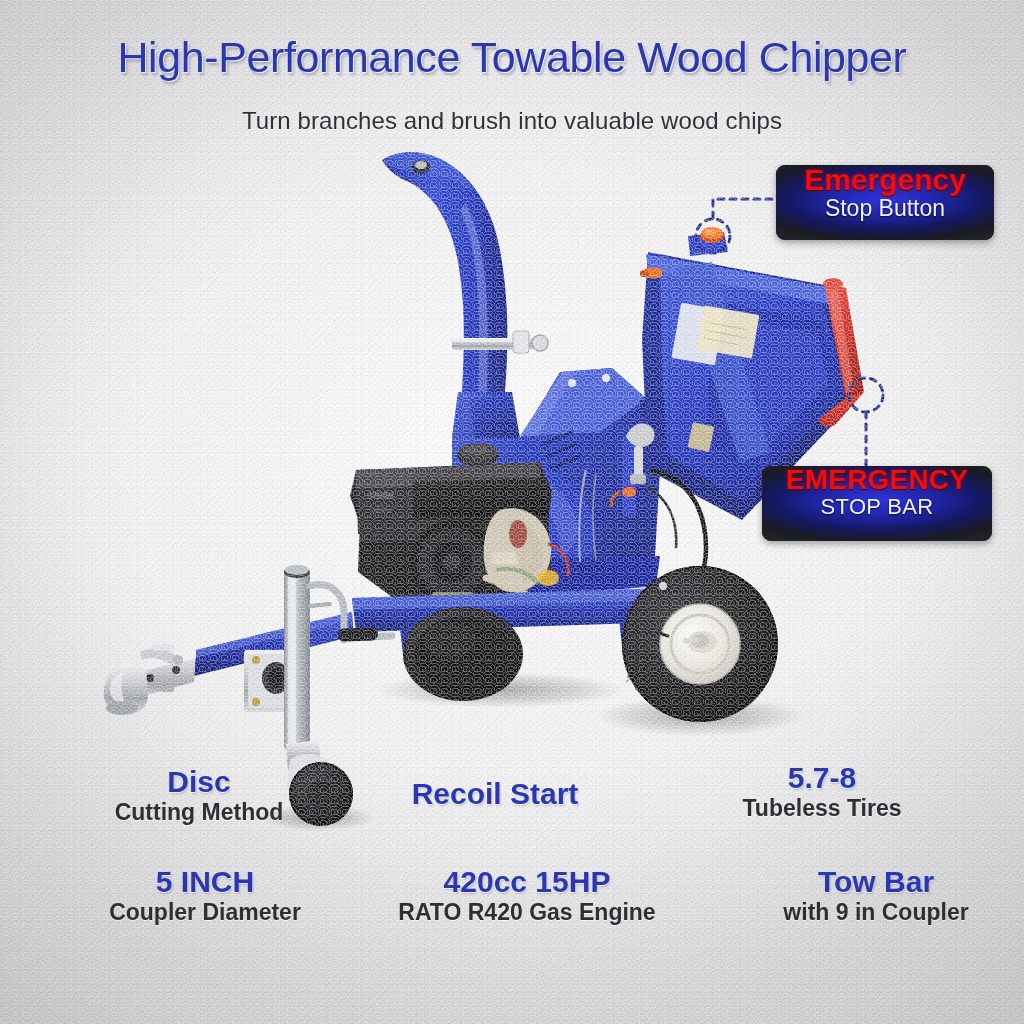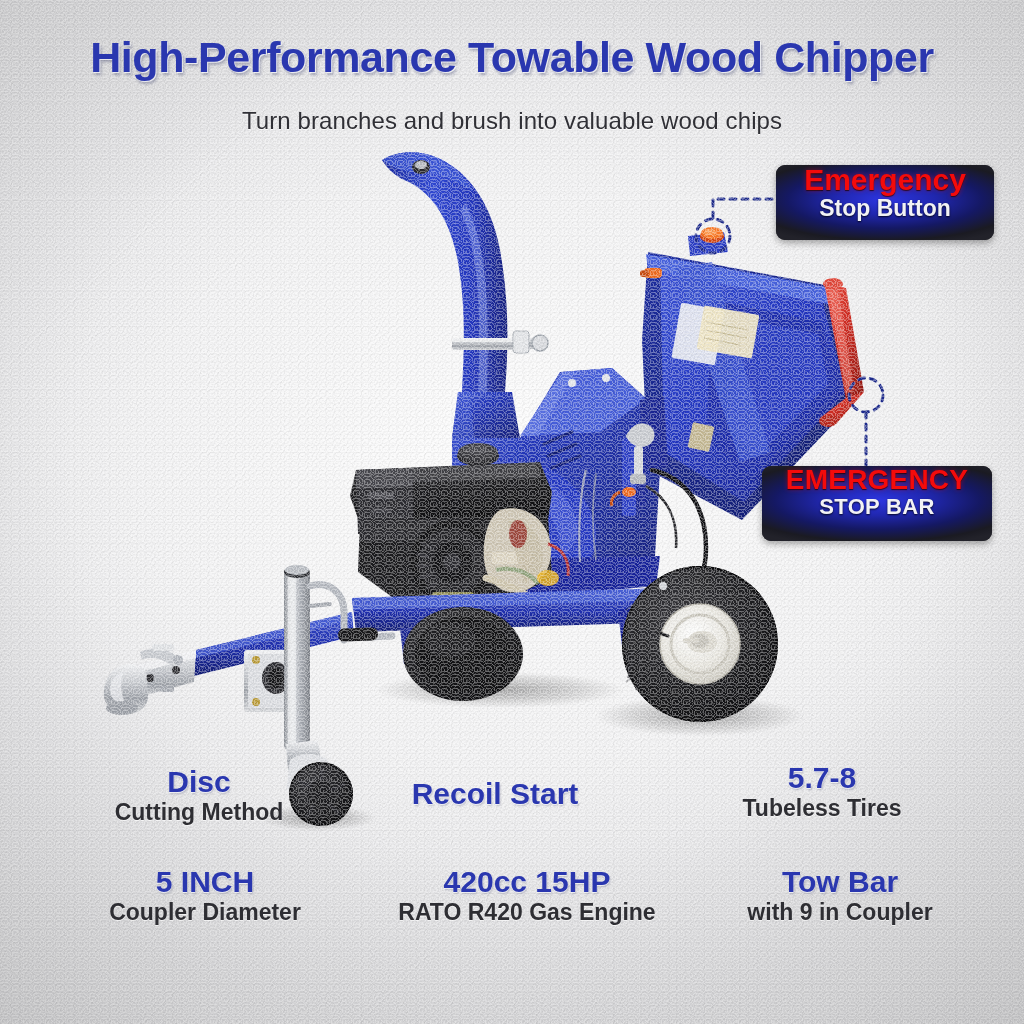--- a/index.html
+++ b/index.html
@@ -26,21 +26,21 @@
     background-size:7px 7px, 9px 9px, 11px 11px, 6px 6px, 8px 8px;
   }
   #vignette{
     position:absolute;inset:0;pointer-events:none;
     background:radial-gradient(ellipse 78% 70% at 50% 45%, rgba(0,0,0,0) 55%, rgba(0,0,0,.06) 85%, rgba(0,0,0,.11) 100%);
   }
 
   
   .title{
     position:absolute;left:0;top:33px;width:1024px;text-align:center;
-    font-size:43px;font-weight:bold;color:#2a37af;letter-spacing:-.4px;
+    font-size:43px;font-weight:normal;color:#2a37af;letter-spacing:-.4px;
     text-shadow:1px 1px 0 rgba(255,255,255,.75), 2px 3px 3px rgba(40,45,90,.33);
     white-space:nowrap;
   }
   .subtitle{
     position:absolute;left:0;top:107px;width:1024px;text-align:center;
     font-size:24px;font-weight:400;color:#303036;letter-spacing:.1px;
     text-shadow:0 1px 0 rgba(255,255,255,.7);
   }
 
   
@@ -56,21 +56,21 @@
     background:radial-gradient(ellipse 72% 62% at 50% 46%, #2d36e8 0%, #2027b4 32%, #141866 62%, #1a1a22 88%, #22222a 100%);
     opacity:.96;
   }
   .callout .ctxt{position:relative;z-index:2;width:100%;}
   .c-red{
     color:#f40b0b;font-weight:bold;
     text-shadow:0 0 5px rgba(255,0,0,.45), 0 1px 1px rgba(0,0,0,.75);
     line-height:1.02;
   }
   .c-white{
-    color:#f2f2f5;font-weight:700;
+    color:#f2f2f5;font-weight:400;
     text-shadow:0 1px 2px rgba(0,0,0,.8);
     line-height:1.12;
   }
   #callout-stop-button{left:776px;top:165px;width:218px;height:75px;}
   #callout-stop-button .c-red{font-size:30px;}
   #callout-stop-button .c-white{font-size:23px;}
   #callout-stop-bar{left:762px;top:466px;width:230px;height:75px;}
   #callout-stop-bar .c-red{font-size:28px;letter-spacing:.2px;}
   #callout-stop-bar .c-white{font-size:22px;letter-spacing:.3px;}
 
@@ -84,21 +84,21 @@
   .spec .small{
     font-size:23px;font-weight:700;color:#2e2e33;line-height:1.14;margin-top:2px;
     text-shadow:0 1px 0 rgba(255,255,255,.65);
     white-space:nowrap;
   }
   #spec-disc{left:88px;top:766px;width:222px;}
   #spec-recoil{left:330px;top:778px;width:330px;}
   #spec-tires{left:672px;top:762px;width:300px;}
   #spec-chipping{left:60px;top:866px;width:290px;}
   #spec-engine{left:352px;top:866px;width:350px;}
-  #spec-towbar{left:700px;top:866px;width:280px;}
+  #spec-towbar{left:736px;top:866px;width:280px;}
 
   
   #product{position:absolute;left:0;top:0;width:1024px;height:1024px;}
 </style>
 </head>
 <body>
 
 <div id="page">
 
   <svg id="product" viewBox="0 0 1024 1024">

